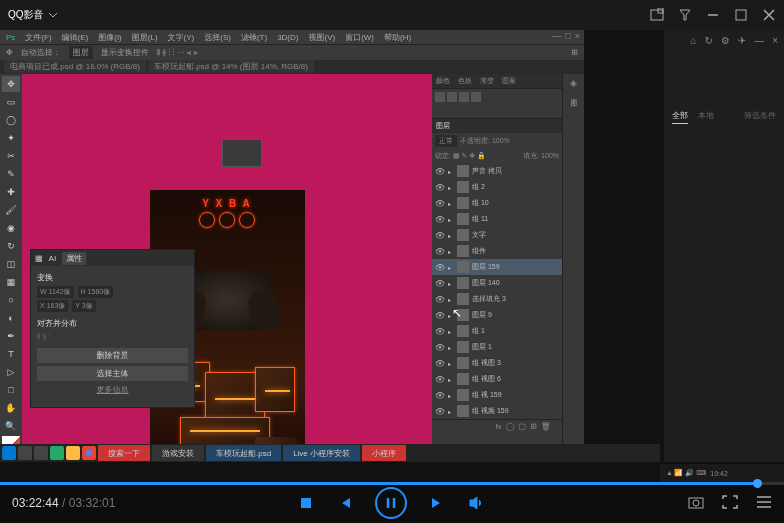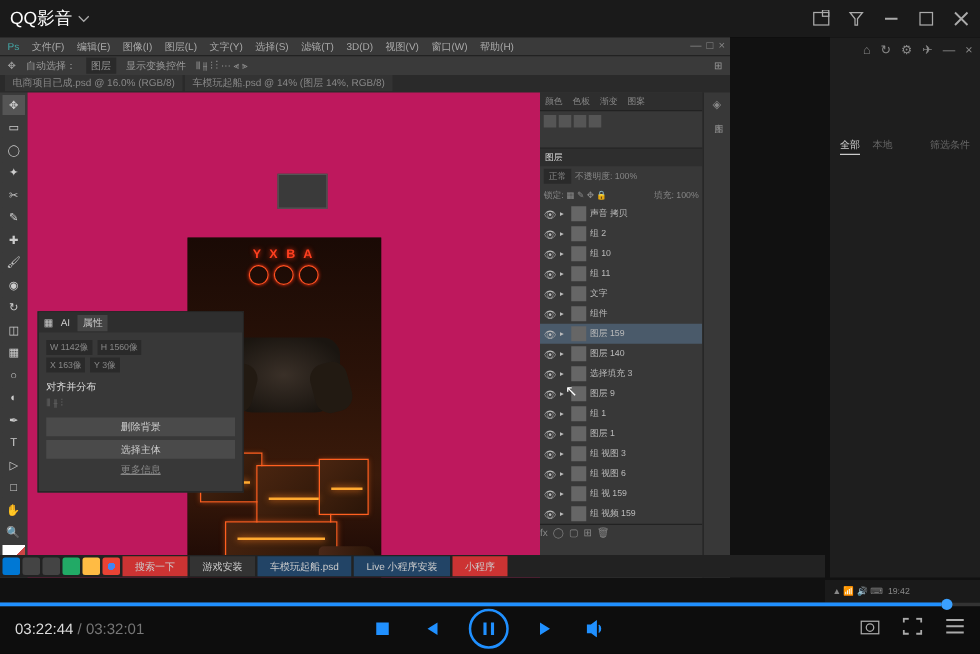--- a/index.html
+++ b/index.html
@@ -1,18 +1,18 @@
 <!DOCTYPE html>
 <html><head>
 <meta charset="utf-8">
 <style>
 *{margin:0;padding:0;box-sizing:border-box;font-family:"Microsoft YaHei",sans-serif}
 body{background:#000;width:784px;height:523px;overflow:hidden;color:#ccc;font-size:10px}
 .titlebar{height:30px;background:#1a1a1a;display:flex;align-items:center;justify-content:space-between;padding:0 8px}
-.titlebar-left{display:flex;align-items:center;gap:4px;font-size:14px;color:#fff}
+.titlebar-left{display:flex;align-items:center;gap:4px;font-size:10px;color:#fff}
 .titlebar-right{display:flex;align-items:center;gap:14px}
 .titlebar-right svg,.titlebar-right span{color:#aaa;cursor:pointer}
 .video-area{height:452px;background:#111;position:relative}
 .ps-window{position:absolute;left:0;top:0;width:584px;height:432px;background:#2a2a2a;display:flex;flex-direction:column}
 .ps-menubar{height:14px;background:#3a3a3a;display:flex;align-items:center;gap:10px;padding:0 6px;font-size:8px;color:#aaa}
 .ps-menubar span{cursor:pointer}
 .ps-win-controls{position:absolute;right:4px;top:1px;display:flex;gap:4px;font-size:9px;color:#888}
 .ps-options{height:16px;background:#3a3a3a;border-top:1px solid #222;display:flex;align-items:center;gap:8px;padding:0 6px;font-size:8px;color:#999}
 .ps-tabs{height:14px;background:#2a2a2a;display:flex;align-items:flex-start;gap:2px;padding:0 4px;font-size:8px;color:#888}
 .ps-tabs .tab{padding:1px 6px;background:#333}
@@ -195,20 +195,21 @@
           </div>
         </div>
         <div class="ps-float-panel">
           <div class="hdr">
             <span>▦</span>
             <span>AI</span>
             <span style="background:#444;padding:1px 4px">属性</span>
           </div>
           <div class="body">
             <div class="section">
+              <div class="section-title">变换</div>
               <div class="input-row">
                 <span class="inp">W 1142像</span>
                 <span class="inp">H 1560像</span>
               </div>
               <div class="input-row">
                 <span class="inp">X 163像</span>
                 <span class="inp">Y 3像</span>
               </div>
             </div>
             <div class="section">
@@ -343,21 +344,21 @@
                 <span class="thumb"></span>
                 <span class="name">组 视 159</span>
               </div>
               <div class="layer">
                 <span class="eye">👁</span>
                 <span class="arrow">▸</span>
                 <span class="thumb"></span>
                 <span class="name">组 视频 159</span>
               </div>
             </div>
-          <div style="height:14px;display:flex;gap:4px;padding:2px 0;font-size:8px;color:#888;border-top:1px solid #222">
+          <div style="height:14px;display:flex;justify-content:flex-end;gap:4px;padding:2px 11px;font-size:8px;color:#888;border-top:1px solid #222">
             <span>fx</span>
             <span>◯</span>
             <span>▢</span>
             <span>⊞</span>
             <span>🗑</span>
           </div>
         </div>
       </div>
       <div class="ps-side-icons">
         <span>◈</span>

